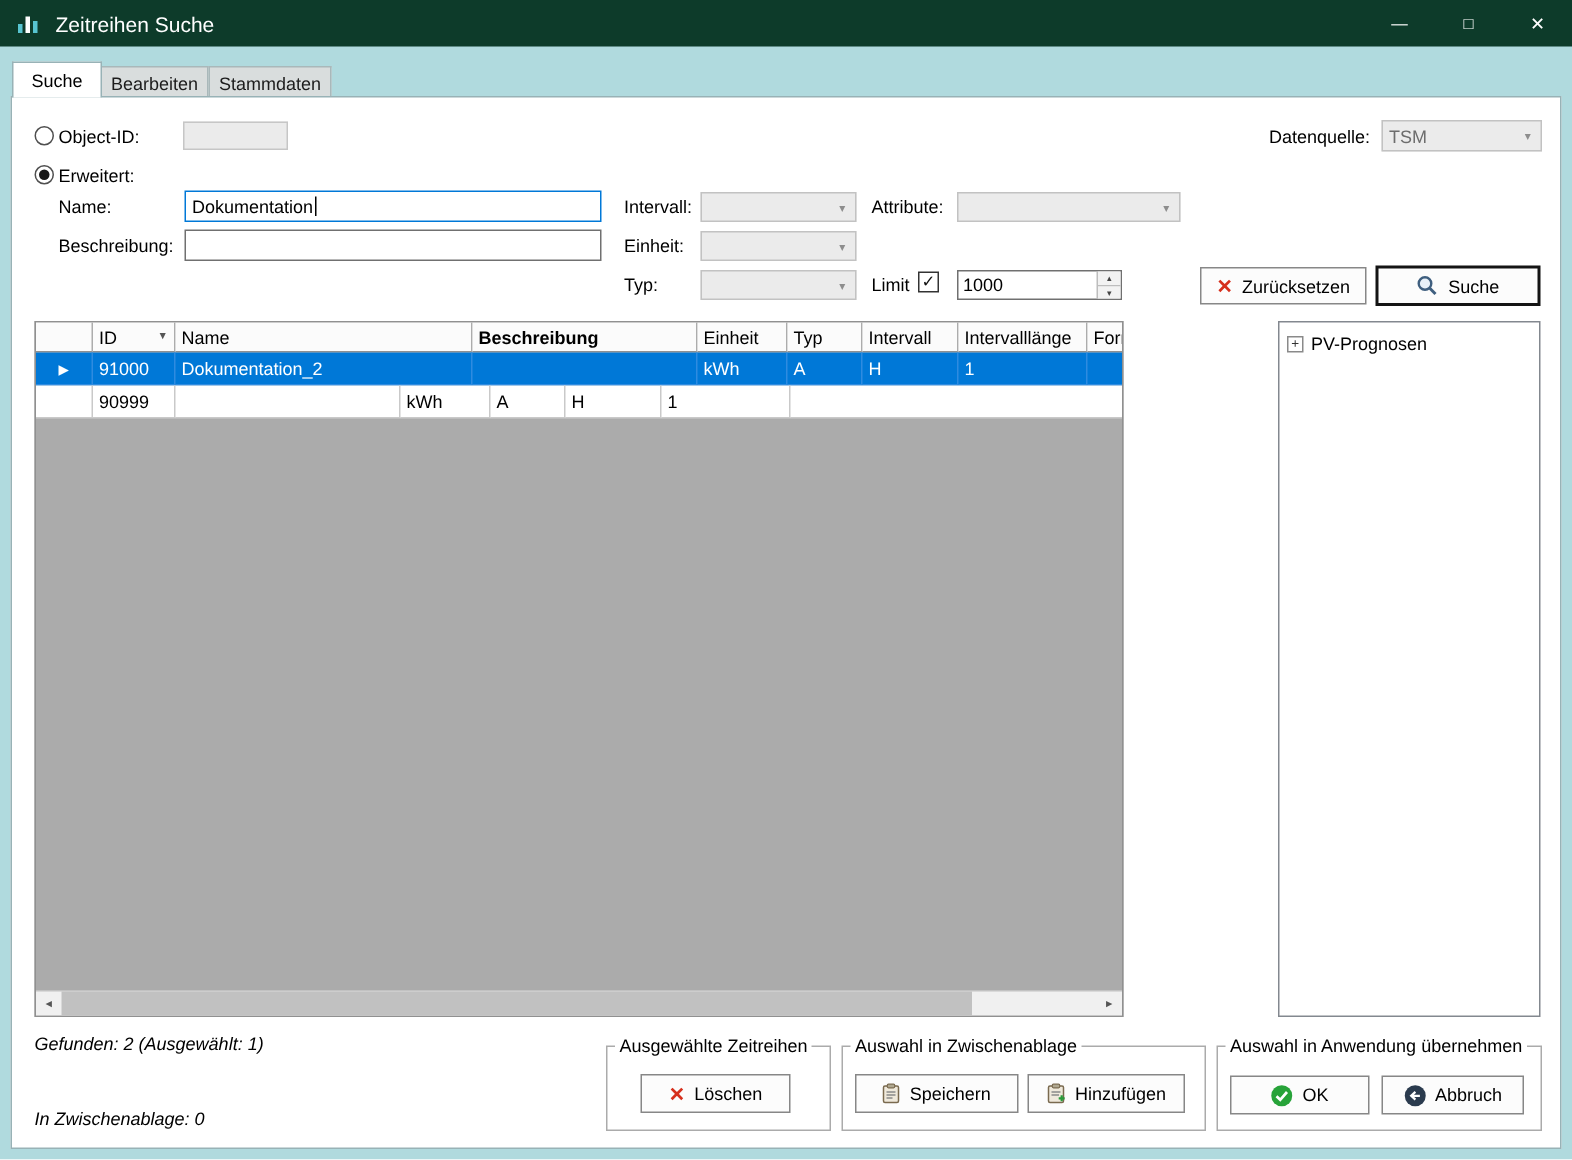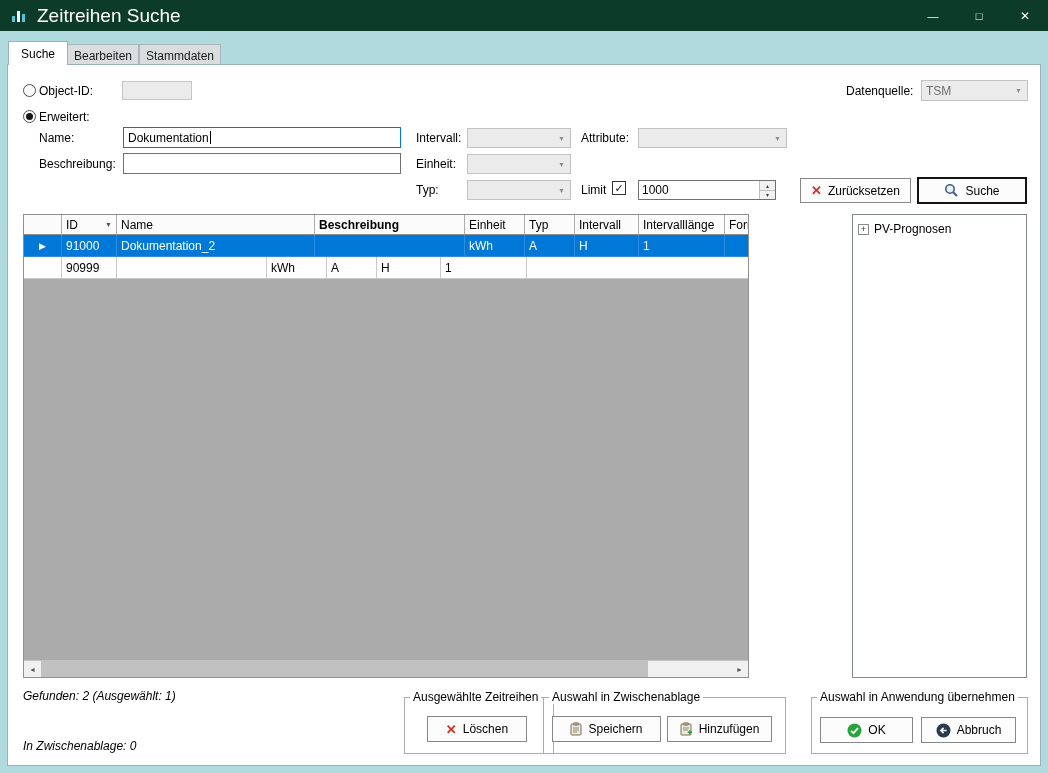--- a/index.html
+++ b/index.html
@@ -4,21 +4,21 @@
 <style>
   * { margin:0; padding:0; box-sizing:border-box; }
   html,body { width:1048px; height:773px; overflow:hidden; }
   body { font-family:"Liberation Sans", sans-serif; font-size:12px; color:#000; }
 
   .window { position:relative; width:1048px; height:773px; background:#b0dade; overflow:hidden; }
 
   
   .titlebar { position:absolute; left:0; top:0; width:100%; height:31px; background:#0d3b2a; display:flex; align-items:center; color:#fff; }
   .app-icon { margin:0 9px 0 10px; display:flex; }
-  .win-title { font-size:19px; }
+  .win-title { font-size:14px; }
   .caption-buttons { margin-left:auto; display:flex; height:100%; }
   .caption-btn { width:46px; height:100%; display:flex; align-items:center; justify-content:center; color:#fff; font-size:11px; }
   .caption-btn.close { font-size:12px; }
 
   
   .tab { position:absolute; display:flex; align-items:center; white-space:nowrap; }
   .tab.active { left:8px; top:41px; height:24px; padding:0 12px; background:#fff; border:1px solid #98b2b6; border-bottom:none; z-index:3; }
   .tab.inactive { top:44px; height:23px; padding:9px 6px; background:#d9dddd; border:1px solid #a9b8ba; border-bottom:none; color:#1c1c1c; z-index:1; }
 
   
@@ -157,21 +157,21 @@
     <div class="lbl" style="left:408px;top:118px;">Typ:</div>
     <div class="combo" style="left:459px;top:115px;width:104px;height:20px;">
       <span></span>
       <span class="arrow">▾</span>
     </div>
 
     <div class="lbl" style="left:573px;top:118px;">Limit</div>
     <div class="checkbox" style="left:604px;top:116px;">
       <span>✓</span>
     </div>
-    <div class="spinbox" style="left:630px;top:115px;width:138px;height:20px;">
+    <div class="spinbox" style="left:630px;top:115px;width:110px;height:20px;">
       <span class="val">1000</span>
       <span class="spin">
         <span class="sgl">▴</span>
         <span class="sgl">▾</span>
       </span>
     </div>
 
     <div class="btn" style="left:792px;top:113px;width:111px;height:25px;">
       <span class="x-icon">✕</span>
       <span>Zurücksetzen</span>
@@ -248,21 +248,21 @@
     <div class="status" style="left:15px;top:624px;">Gefunden: 2 (Ausgewählt: 1)</div>
 
     <div class="groupbox" style="left:396px;top:632px;width:150px;height:57px;">
       <span class="gb-title">Ausgewählte Zeitreihen</span>
       <div class="btn" style="left:22px;top:18px;width:100px;height:26px;">
         <span class="x-icon">✕</span>
         <span>Löschen</span>
       </div>
     </div>
 
-    <div class="groupbox" style="left:535px;top:632px;width:243px;height:57px;">
+    <div class="groupbox" style="left:553px;top:632px;width:243px;height:57px;">
       <span class="gb-title">Auswahl in Zwischenablage</span>
       <div class="btn" style="left:8px;top:18px;width:109px;height:26px;">
         <span style="display:flex;">
           <svg width="12" height="14" viewBox="0 0 12 14">
             <rect x="1" y="2" width="10" height="11" rx="1" fill="#efe9db" stroke="#7a6a4f" stroke-width="1"></rect>
             <rect x="3.5" y="0.8" width="5" height="2.4" rx="0.8" fill="#b0a890" stroke="#7a6a4f" stroke-width="0.8"></rect>
             <rect x="3" y="5.5" width="6" height="1" fill="#8a8a8a"></rect>
             <rect x="3" y="7.5" width="6" height="1" fill="#8a8a8a"></rect>
             <rect x="3" y="9.5" width="4" height="1" fill="#8a8a8a"></rect>
           </svg>

